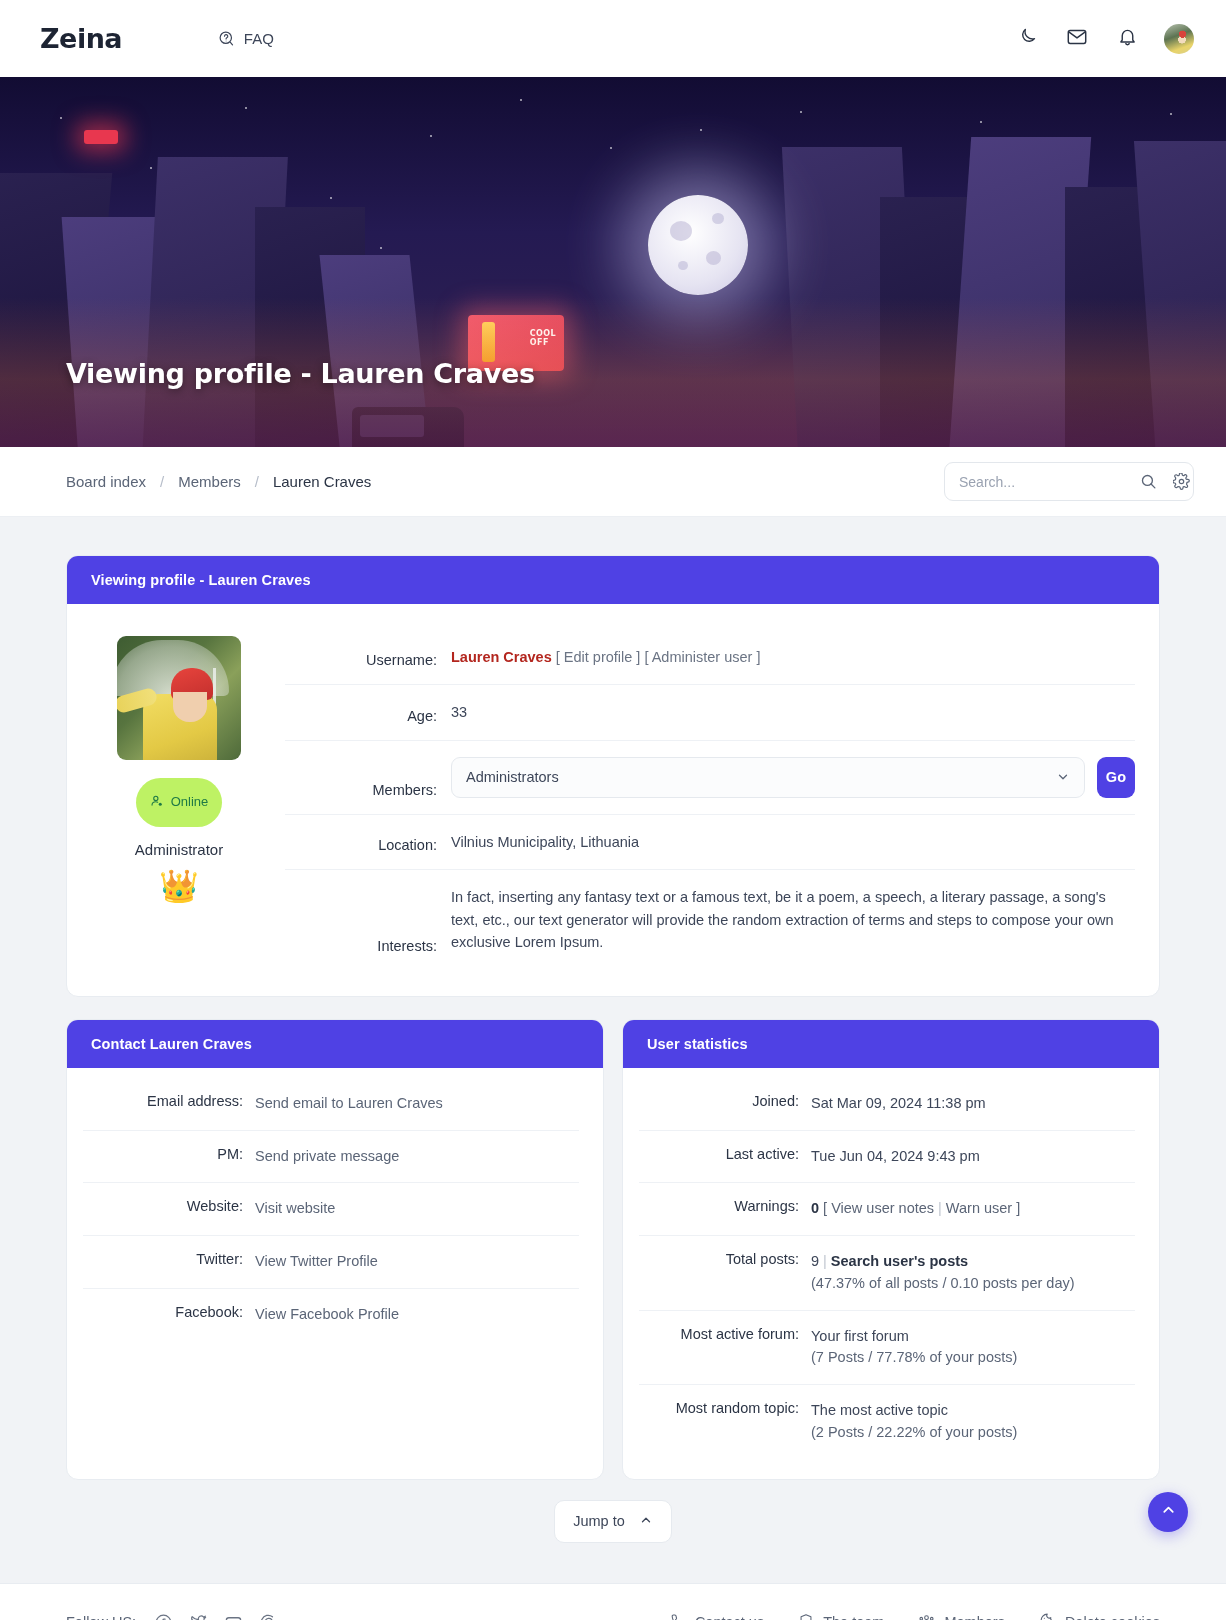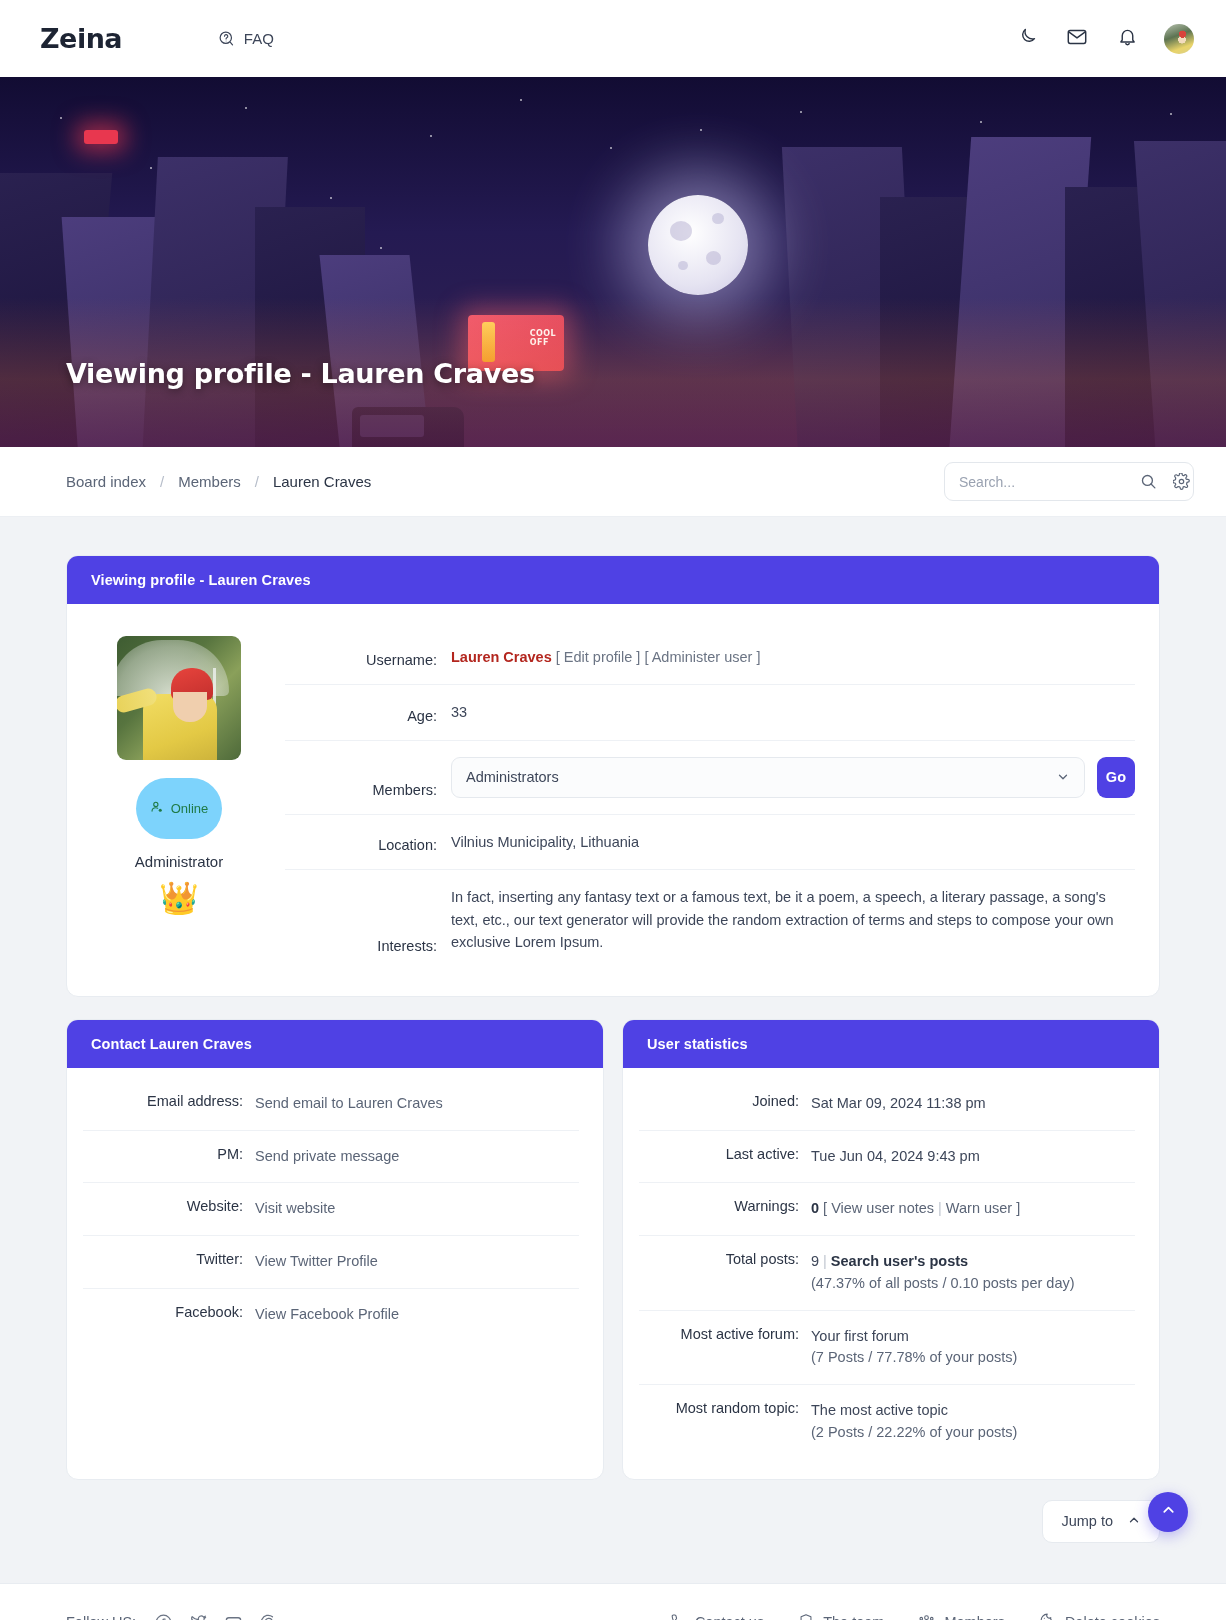--- a/index.html
+++ b/index.html
@@ -157,23 +157,23 @@
     background: linear-gradient(160deg,#e8443d,#c22f2d); border-radius: 20px 20px 6px 6px;
   }
   .avatar-lg .face {
     position:absolute; left:56px; top:56px; width:34px; height:30px;
     background: #f0cfae; border-radius: 0 0 16px 16px;
   }
   .avatar-lg .stick {
     position:absolute; left:96px; top:32px; width:3px; height:84px; background: rgba(235,238,235,.85);
   }
   .badge-online {
-    margin-top: 18px; display: inline-flex; align-items: center; gap: 7px;
-    background: #7dd3fc; color: #1f7a46; border-radius: 999px;
-    padding: 22px 14px; font-size: 13px;
+    margin-top: 18px; display: inline-flex; align-items: flex-start; gap: 7px;
+    background: #bef264; color: #1f7a46; border-radius: 999px;
+    padding: 16px 14px; font-size: 13px;
   }
   .rank-title { margin-top: 14px; font-size: 15px; color: #2b3445; }
   .crown { margin-top: 12px; font-size: 32px; line-height: 1; }
 
   .profile-right { flex: 1; padding-left: 10px; }
   .frow {
     display: flex; align-items: flex-end; gap: 14px;
     padding: 16px 0; border-bottom: 1px solid #eef1f5;
   }
   .frow:last-child { border-bottom: 0; }
@@ -205,21 +205,21 @@
     padding: 15px 0; border-bottom: 1px solid #eef1f5;
   }
   .prow:last-child { border-bottom: 0; }
   .plabel { width: 160px; text-align: right; font-size: 14.5px; color: #2b3445; flex: none; }
   .pvalcol { font-size: 14.5px; color: #3d4659; line-height: 1.5; }
   .pval-link { color: #5b6577; cursor: pointer; }
   .pval-b { font-weight: 700; color: #2b3445; }
   .pval-sub { color: #5b6577; }
   .pipe { color: #c0c6d0; padding: 0 4px; }
 
-  .jumpwrap { display: flex; justify-content: flex-end; margin-top: 20px; padding-bottom: 40px; }
+  .jumpwrap { display: flex; justify-content: center; margin-top: 20px; padding-bottom: 40px; }
   .jumpbtn {
     display: inline-flex; align-items: center; gap: 14px;
     background: #fff; border: 1px solid #e6eaef; border-radius: 10px;
     padding: 12px 18px; font-size: 14.5px; color: #3d4659; cursor: pointer;
   }
 
   
   .footer { background: #fff; border-top: 1px solid #e8ecf1; padding: 0 66px; }
   .footer-top {
     height: 78px; display: flex; align-items: center; border-bottom: 1px solid #eef1f5;

